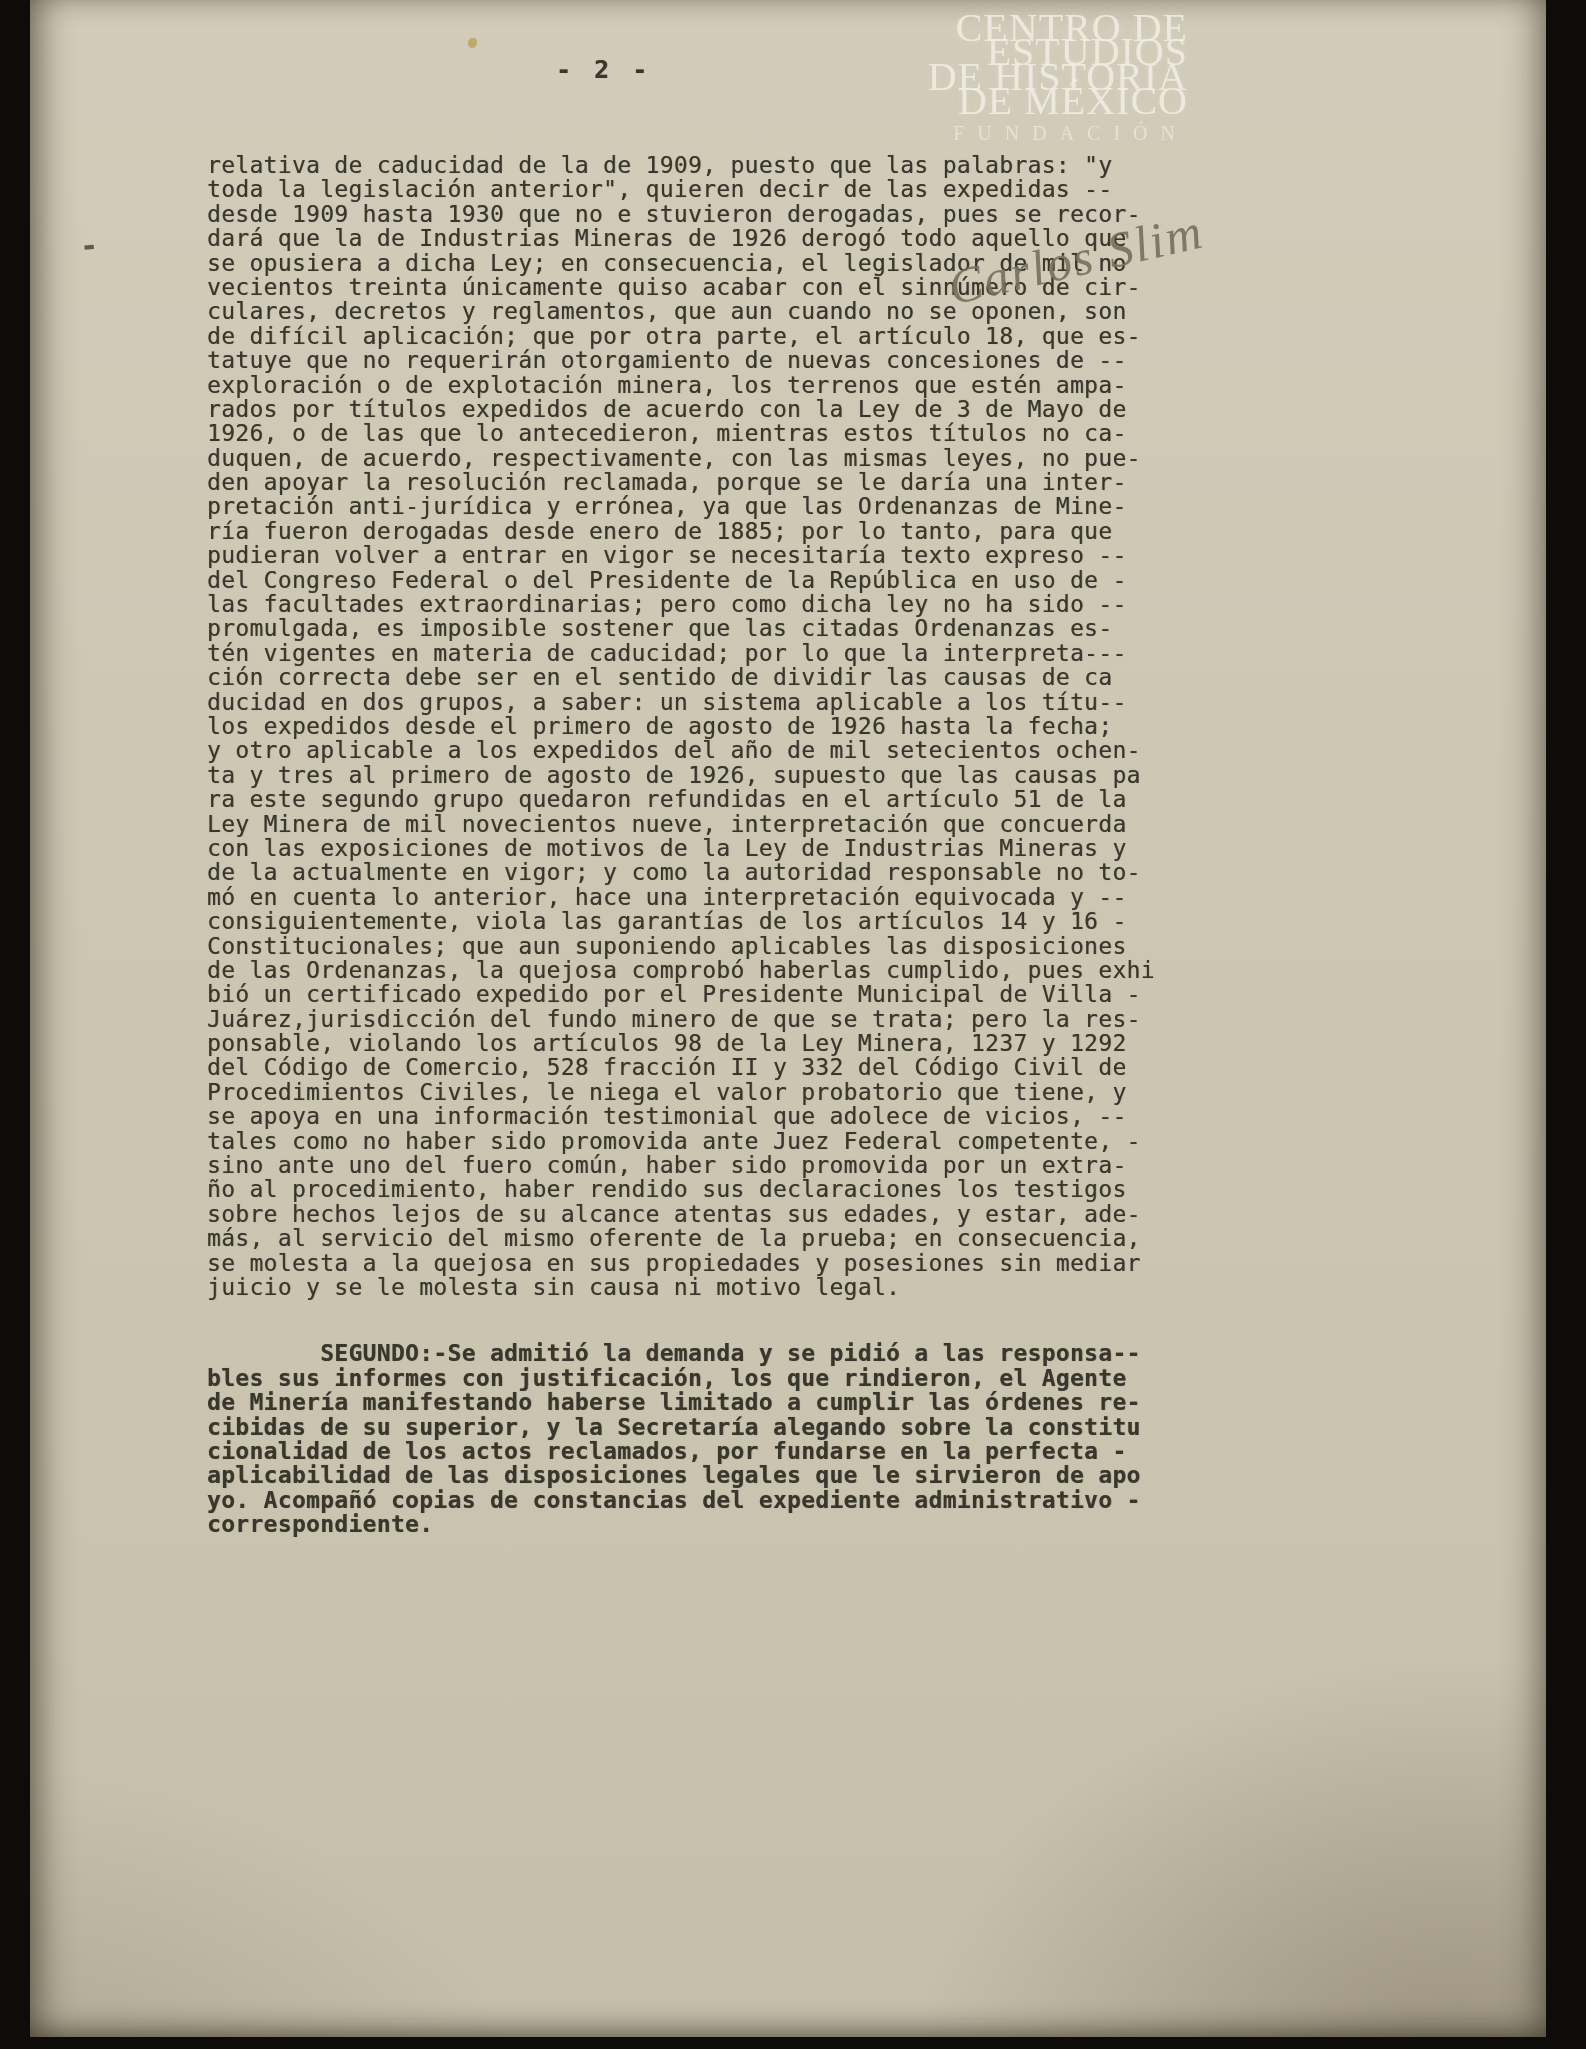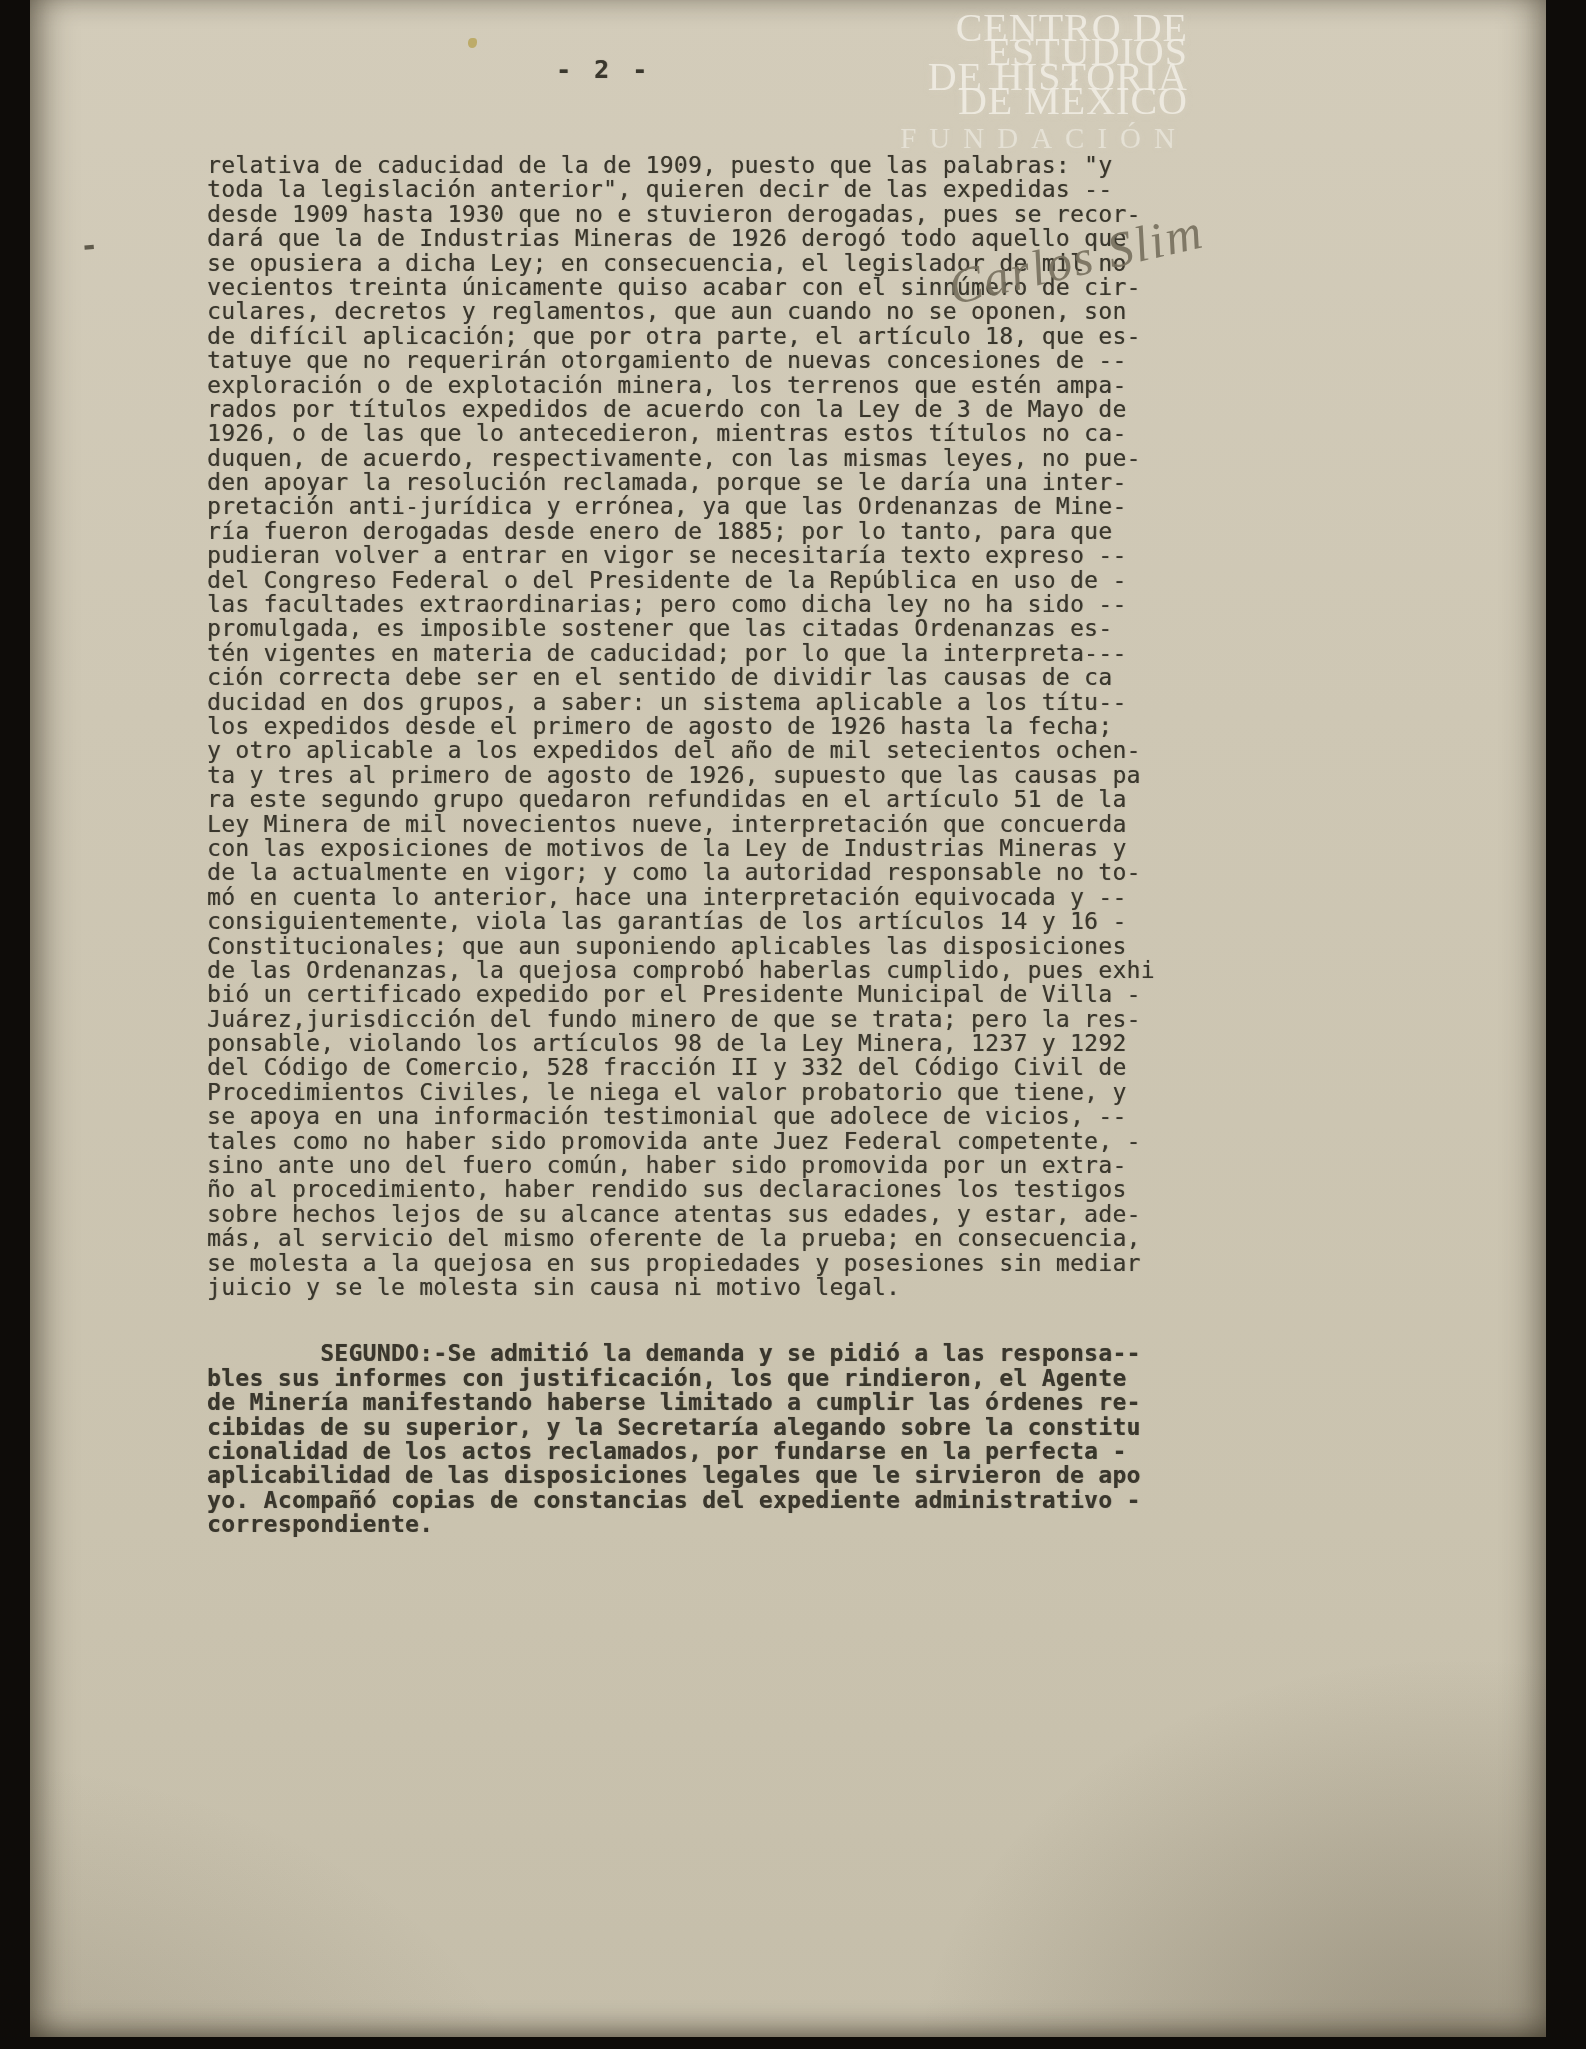--- a/index.html
+++ b/index.html
@@ -100,21 +100,21 @@
   .wm-lines {
     font-size: 40px;
     line-height: 39px;
     letter-spacing: 1px;
     color: rgba(240,237,228,0.88);
     text-shadow: 0 0 7px rgba(225,220,205,0.35);
     white-space: nowrap;
   }
   .wm-foundation {
     margin-top: 16px;
-    font-size: 29px;
+    font-size: 20px;
     letter-spacing: 13px;
     color: rgba(236,233,223,0.72);
     text-shadow: 0 0 6px rgba(225,220,205,0.3);
     white-space: nowrap;
   }
   .wm-signature {
     position: absolute;
     right: -18px;
     top: 222px;
     transform: rotate(-13deg);

